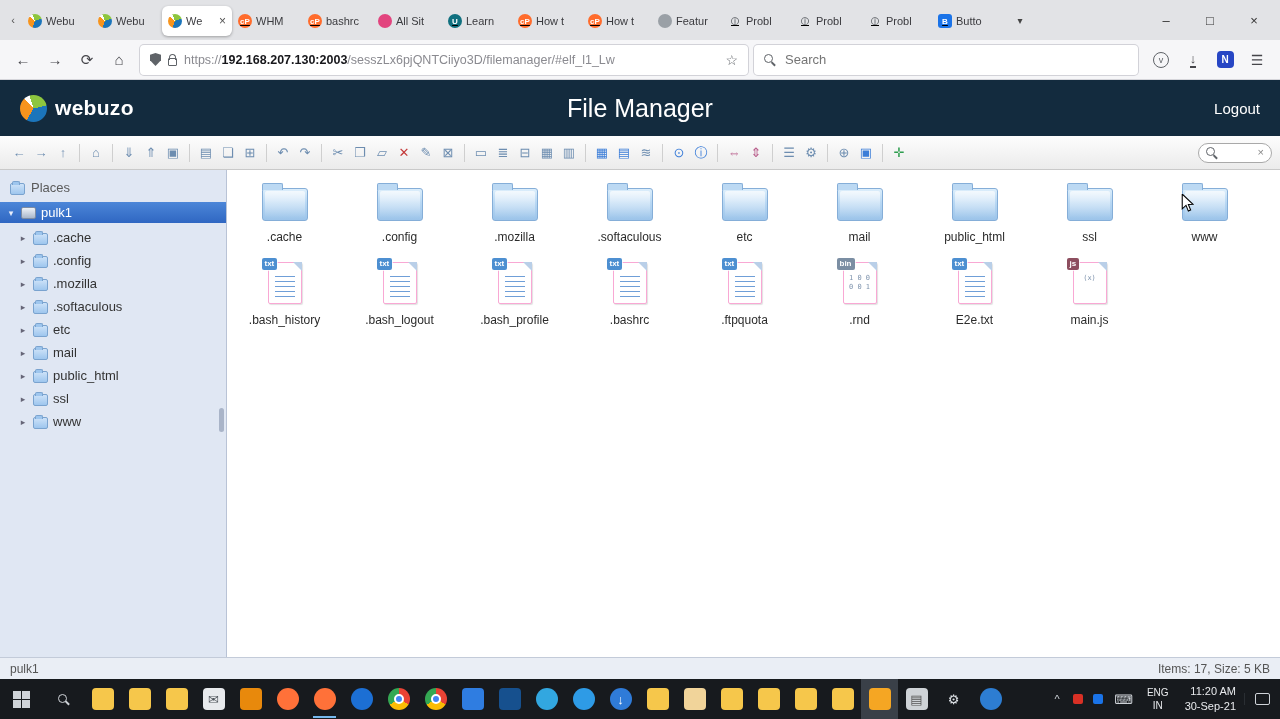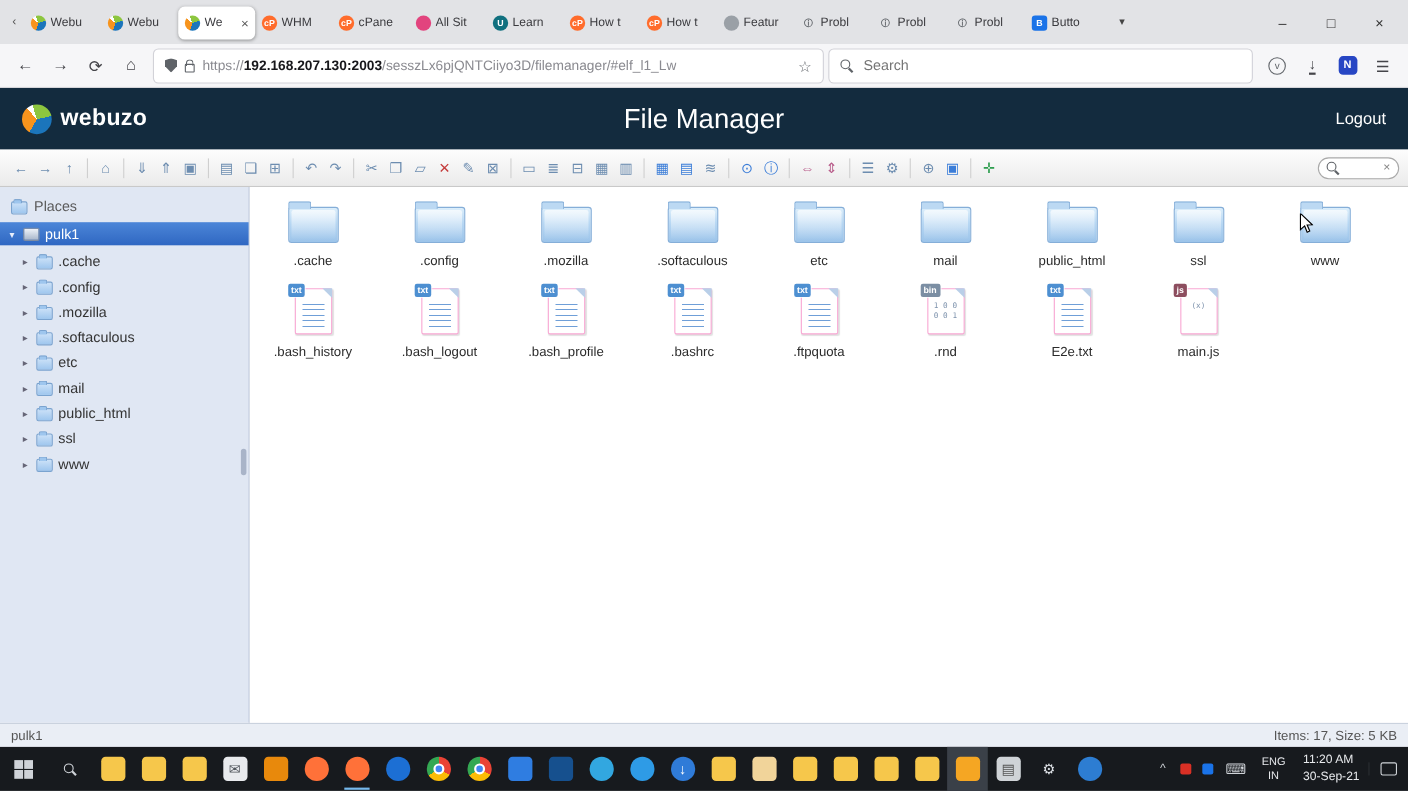--- a/index.html
+++ b/index.html
@@ -8,21 +8,21 @@
     font-family:"Liberation Sans",sans-serif;background:#fff;position:relative;}
 
   
   .tabstrip{height:40px;background:#e2e3e6;display:flex;align-items:center;padding:0 4px;flex:none;}
   .tabscroll{width:18px;text-align:center;font-size:11px;color:#555;}
   .tabs{display:flex;align-items:center;height:100%;}
   .tab{width:70px;height:30px;margin-top:2px;border-radius:6px;display:flex;align-items:center;gap:4px;
     padding:0 6px;position:relative;}
   .tab.active{background:#fff;box-shadow:0 1px 3px rgba(0,0,0,.3);}
   .fav{width:14px;height:14px;border-radius:50%;flex:none;display:flex;align-items:center;justify-content:center;
-    font-size:8px;font-weight:bold;overflow:hidden;}
+    font-size:8px;font-weight:bold;overflow:hidden;text-decoration:underline;}
   .fav.square{border-radius:3px;}
   .fav.webuzo{background:conic-gradient(from 200deg,#f7941d 0 30%,#ffffff 30% 38%,#8dc63f 38% 64%,#1b75bb 64% 100%);}
   .tablabel{font-size:11px;color:#3a3a3e;white-space:nowrap;overflow:hidden;flex:1;}
   .tabclose{font-size:12px;color:#555;flex:none;}
   .tablist{margin-left:8px;font-size:10px;color:#444;width:20px;text-align:center;}
   .winctl{margin-left:auto;display:flex;height:100%;}
   .winbtn{width:44px;display:flex;align-items:center;justify-content:center;font-size:13px;color:#333;}
 
   
   .navbar{height:40px;background:#f6f6f8;border-bottom:1px solid #d5d5da;display:flex;align-items:center;
@@ -129,21 +129,21 @@
   .appicon{width:22px;height:22px;border-radius:4px;display:flex;align-items:center;justify-content:center;font-size:13px;}
   .appicon.circle{border-radius:50%;}
   .appicon.chrome{border-radius:50%;position:relative;
     background:conic-gradient(#ea4335 0 33%,#fbbc05 33% 66%,#34a853 66% 100%);}
   .appicon.chrome::after{content:"";position:absolute;inset:6px;background:#4285f4;border:2px solid #fff;border-radius:50%;}
   .tray{margin-left:auto;display:flex;align-items:center;}
   .chev{font-size:11px;width:22px;text-align:center;color:#cfd3d8;}
   .mini{width:10px;height:10px;border-radius:2px;margin:0 5px;}
   .kbd{font-size:13px;margin:0 6px;color:#cfd3d8;}
   .lang{font-size:10px;line-height:1.3;text-align:center;padding:0 8px;}
-  .clock{font-size:11px;line-height:1.35;text-align:left;padding:0 8px;}
+  .clock{font-size:11px;line-height:1.35;text-align:right;padding:0 8px;}
   .notif{width:36px;display:flex;align-items:center;justify-content:center;border-left:1px solid #2a2e33;}
   .notifbox{width:15px;height:12px;border:1.5px solid #cfd3d8;border-radius:2px;}
 </style>
 </head>
 <body>
 
 <div class="screen">
 
   <div class="tabstrip">
     <span class="tabscroll">‹</span>
@@ -178,21 +178,21 @@
             <span style="color: rgb(255, 255, 255);">cP</span>
           </span>
           <span class="tablabel">WHM</span>
 
         </div>
 
         <div class="tab">
           <span class="fav" style="background: rgb(255, 108, 44);">
             <span style="color: rgb(255, 255, 255);">cP</span>
           </span>
-          <span class="tablabel">cPane</span>
+          <span class="tablabel">bashrc</span>
 
         </div>
 
         <div class="tab">
           <span class="fav" style="background: rgb(226, 68, 126);">
             <span style="color: rgb(255, 255, 255);"></span>
           </span>
           <span class="tablabel">All Sit</span>
 
         </div>

